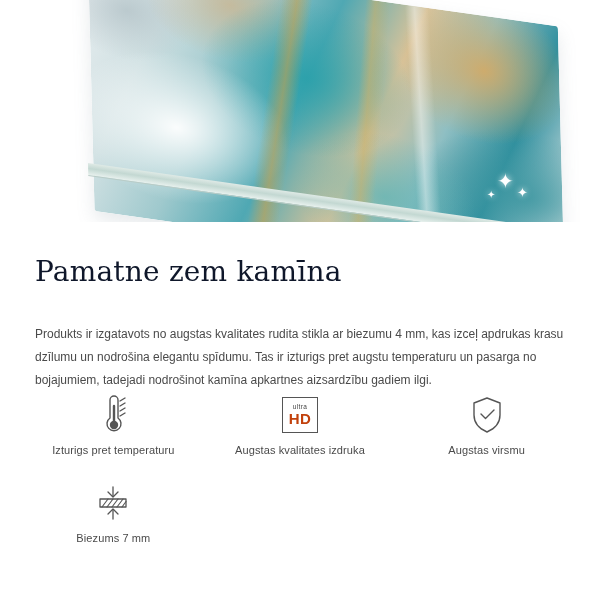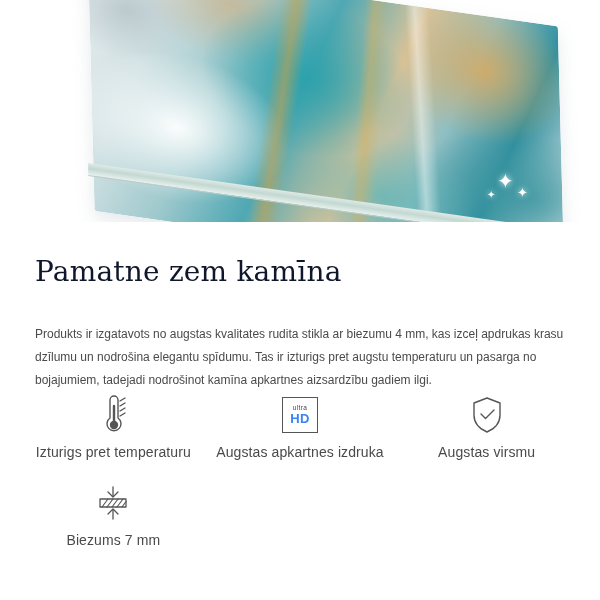--- a/index.html
+++ b/index.html
@@ -125,21 +125,21 @@
     justify-content: flex-start;
   }
   .feature-icon {
     height: 46px;
     display: flex;
     align-items: center;
     justify-content: center;
   }
   .feature-label {
     margin-top: 6px;
-    font-size: 14px;
+    font-size: 11px;
     color: #4a4a4a;
     text-align: center;
     letter-spacing: 0.1px;
   }
   .hd-badge {
     width: 34px;
     height: 34px;
     border: 1.4px solid #555;
     display: flex;
     flex-direction: column;
@@ -147,23 +147,23 @@
     justify-content: center;
     line-height: 1;
   }
   .hd-badge .ultra {
     font-size: 6.5px;
     letter-spacing: 0.4px;
     color: #444;
     margin-bottom: 1px;
   }
   .hd-badge .hd {
-    font-size: 13px;
+    font-size: 15px;
     font-weight: bold;
-    color: #3b82f6;
+    color: #c2410c;
     letter-spacing: 0.3px;
   }
 </style>
 </head>
 <body>
 
 <div class="page">
 
   <div class="hero">
     <div class="hero-panel"></div>
@@ -193,21 +193,21 @@
       <div class="feature-label">Izturigs pret temperaturu</div>
     </div>
 
     <div class="feature">
       <div class="feature-icon">
         <div class="hd-badge">
           <span class="ultra">ultra</span>
           <span class="hd">HD</span>
         </div>
       </div>
-      <div class="feature-label">Augstas apkartnes izdruka</div>
+      <div class="feature-label">Augstas kvalitates izdruka</div>
     </div>
 
     <div class="feature">
       <div class="feature-icon">
         <svg width="40" height="44" viewBox="0 0 40 44" fill="none" stroke="#555" stroke-width="1.4" stroke-linejoin="round" stroke-linecap="round">
           <path d="M20 5 L33 10 v12 c0 9 -6 14 -13 17 c-7 -3 -13 -8 -13 -17 V10 z"></path>
           <path d="M14 21 l4.5 4.5 L27 17"></path>
         </svg>
       </div>
       <div class="feature-label">Augstas virsmu</div>

